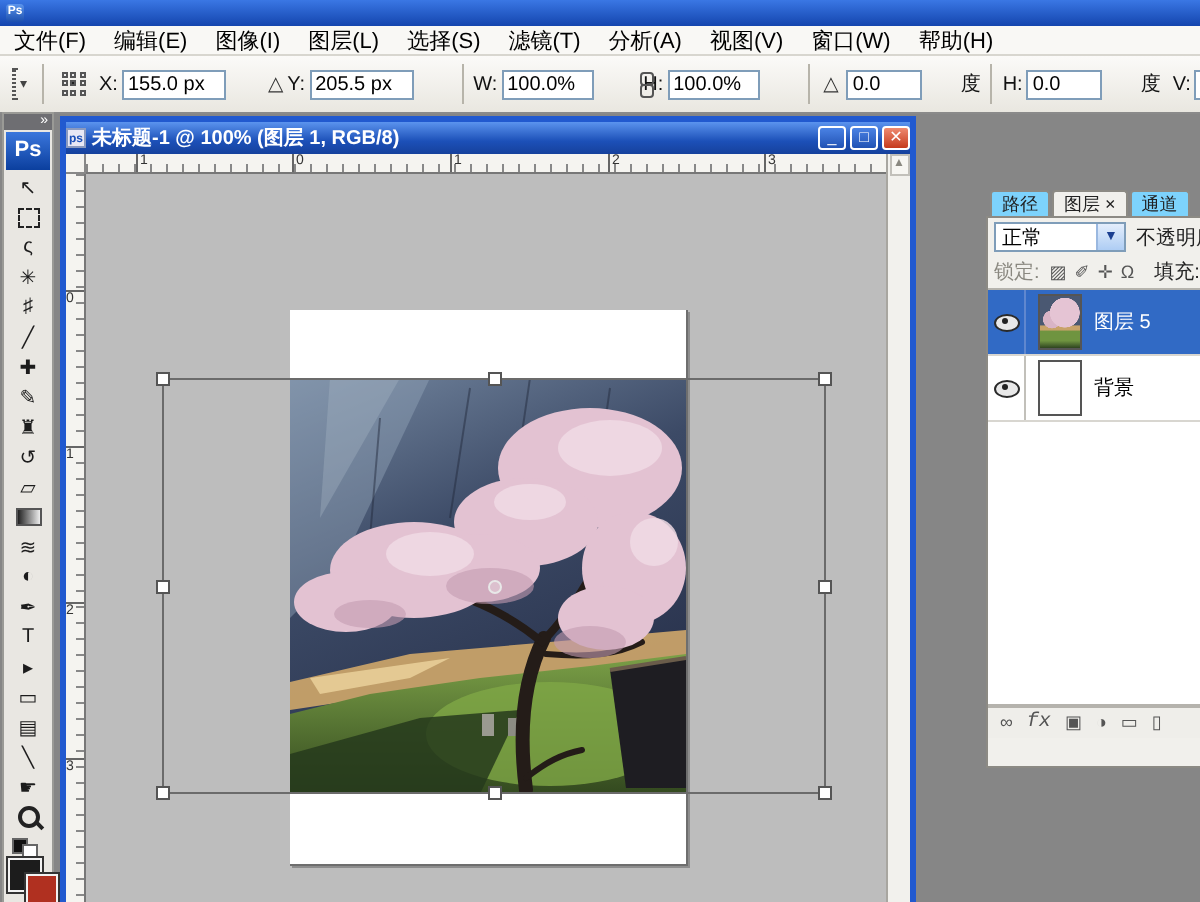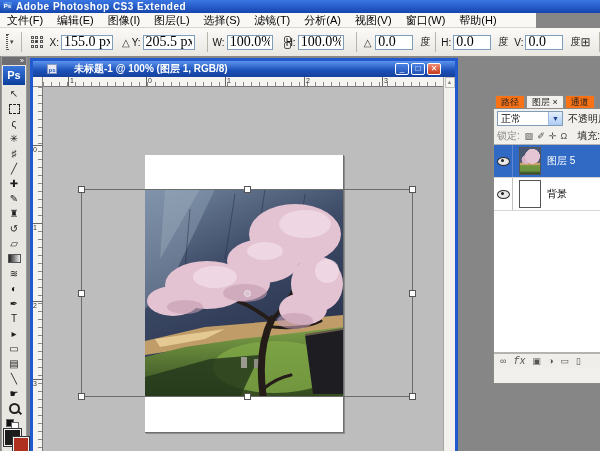--- a/index.html
+++ b/index.html
@@ -6,30 +6,30 @@
   body{width:600px;height:451px;position:relative;overflow:hidden;background:#868686;
        font-family:"Liberation Sans",sans-serif;-webkit-font-smoothing:none}
   
   .titlebar{position:absolute;left:0;top:0;width:600px;height:13px;
     background:linear-gradient(180deg,#3a77e4,#1445ae);display:flex;align-items:center;gap:4px;
     padding-left:3px;box-sizing:border-box}
   .app-icon{width:9px;height:9px;background:linear-gradient(#5c95ec,#1c4fae);color:#fff;
     font-size:6px;line-height:9px;text-align:center;border-radius:2px;font-weight:bold;flex:0 0 auto}
   .app-title{color:#fff;font-weight:bold;font-size:10px;letter-spacing:.5px;white-space:nowrap}
   
-  .menubar{position:absolute;left:0;top:13px;width:536px;height:14px;background:#f9f8f5;
+  .menubar{position:absolute;left:0;top:13px;width:600px;height:14px;background:#f9f8f5;
     border-bottom:1px solid #d8d6cf;display:flex;align-items:center;font-size:11px;color:#000}
   .menu-item{padding:0 7px;white-space:nowrap;cursor:default}
   
   .optionsbar{position:absolute;left:0;top:28px;width:600px;height:29px;
     background:linear-gradient(#fbfaf8,#e9e7e0);border-bottom:1px solid #8a8a8a;
     display:flex;align-items:center;font-size:10px;color:#111;box-sizing:border-box;padding:0 4px}
   .optionsbar .sep{width:1px;height:20px;background:#b7b4aa;margin:0 5px;flex:0 0 auto}
-  .opt-input{height:13px;border:1px solid #7f9db9;background:#fff;font-size:14px;
-    font-family:Liberation Serif, serif;padding:0 2px;margin:0 7px 0 2px}
+  .opt-input{height:13px;border:1px solid #7f9db9;background:#fff;font-size:10px;
+    font-family:Liberation Sans, sans-serif;padding:0 2px;margin:0 19px 0 2px}
   .w-xy{width:46px}.w-wh{width:40px}.w-deg{width:32px}
   .opt-lab{white-space:nowrap}
   .preset-box{width:14px;height:14px;border:1px dotted #555;margin:0 2px 0 2px;
     background:radial-gradient(#777 1px,transparent 1px);background-size:4px 4px}
   .dd-arrow{font-size:7px;color:#444;margin-right:2px}
   .refgrid{width:13px;height:13px;display:grid;grid-template-columns:repeat(3,1fr);gap:1px;
     margin:0 6px 0 4px;flex:0 0 auto}
   .refgrid i{width:3px;height:3px;border:1px solid #555;background:#eee;box-sizing:border-box}
   .refgrid i.c{background:#222}
   .tri-icon{font-size:10px;color:#333;margin:0 2px}
@@ -62,21 +62,21 @@
   .swatch-big{height:26px;position:relative}
   .fg-swatch{position:absolute;left:2px;top:1px;width:15px;height:15px;border:1px solid #f2f2f2;
     outline:1px solid #333}
   .bg-swatch{position:absolute;left:11px;top:9px;width:14px;height:15px;border:1px solid #f2f2f2;
     outline:1px solid #333}
   
   .docwin{position:absolute;left:30px;top:58px;width:428px;height:400px;
     border:3px solid #2159cf;box-sizing:border-box;background:#bdbdbd;z-index:1}
   .doc-titlebar{position:absolute;left:0;top:0;right:0;height:16px;
     background:linear-gradient(180deg,#5b93ee,#1c50b8 60%,#16419c);display:flex;align-items:center;
-    padding:0 14px;gap:17px}
+    padding:0 0;gap:3px}
   .doc-icon{width:10px;height:10px;background:#e8e8f5;border:1px solid #8a9ac0;color:#1c50b8;
     font-size:6px;line-height:10px;text-align:center;font-weight:bold;box-sizing:border-box}
   .doc-title{color:#fff;font-weight:bold;font-size:10px;white-space:nowrap}
   .doc-btns{margin-left:auto;display:flex;gap:2px}
   .doc-btn{width:14px;height:12px;border:1px solid #fff;border-radius:2px;color:#fff;
     font-size:8px;line-height:10px;text-align:center;box-sizing:border-box}
   .btn-min,.btn-max{background:linear-gradient(#4a82e4,#2152b4)}
   .btn-close{background:linear-gradient(#ef8a70,#c53a1c)}
   .doc-body{position:absolute;left:0;top:16px;right:0;bottom:0;background:#bdbdbd}
   .ruler-corner{position:absolute;left:0;top:0;width:10px;height:10px;background:#f5f4f0;
@@ -104,21 +104,21 @@
     border:1px solid #6b6b6b;box-sizing:border-box;z-index:2}
   .hnd{position:absolute;width:5px;height:5px;background:#fff;border:1px solid #555;box-sizing:content-box}
   .h-tl{left:-4px;top:-4px}.h-tm{left:50%;margin-left:-3px;top:-4px}.h-tr{right:-4px;top:-4px}
   .h-ml{left:-4px;top:50%;margin-top:-3px}.h-mr{right:-4px;top:50%;margin-top:-3px}
   .h-bl{left:-4px;bottom:-4px}.h-bm{left:50%;margin-left:-3px;bottom:-4px}.h-br{right:-4px;bottom:-4px}
   .cpoint{position:absolute;left:50%;top:50%;width:5px;height:5px;margin:-3px 0 0 -3px;
     border:1px solid #e8e8e8;border-radius:50%;background:rgba(255,255,255,.25)}
   
   .lpanel{position:absolute;left:493px;top:95px;width:132px;z-index:2;font-size:10px}
   .ltabs{display:flex;gap:1px;height:13px;padding-left:2px}
-  .ltab{background:#f97316;border:1px solid #8c8a84;border-bottom:none;border-radius:2px 2px 0 0;
+  .ltab{background:#7dd3fc;border:1px solid #8c8a84;border-bottom:none;border-radius:2px 2px 0 0;
     padding:0 5px;font-size:9px;line-height:12px;color:#222;white-space:nowrap}
   .ltab.active{background:#f1f0ec;position:relative;z-index:2}
   .lbody{background:#f1f0ec;border:1px solid #8c8a84;height:276px;position:relative;box-sizing:border-box}
   .blend-row{display:flex;align-items:center;height:19px;padding:0 3px;white-space:nowrap}
   .blend-select{width:66px;height:15px;background:#fff;border:1px solid #7f9db9;display:flex;
     align-items:center;box-sizing:border-box;margin-right:5px}
   .blend-select .val{flex:1;padding-left:3px;font-size:10px}
   .blend-select .btn{width:13px;height:13px;background:linear-gradient(#e4eefc,#aecdf4);
     border-left:1px solid #9ab8e0;color:#1b3f91;font-size:7px;text-align:center;line-height:13px}
   .tiny-lab{font-size:10px;color:#222;white-space:nowrap}
@@ -145,21 +145,20 @@
   .lbottom{height:15px;background:#efeeea;border-top:1px solid #b5b3ad;display:flex;
     align-items:center;gap:7px;padding:0 6px;color:#555}
   .lb-ico{font-size:9px;line-height:13px}
   .lb-fx{font-style:italic;font-family:Liberation Mono, monospace;font-size:10px}
 </style>
 </head>
 <body>
 
 <div class="titlebar">
   <span class="app-icon">Ps</span>
-  <span class="app-title">Adobe Photoshop CS3 Extended</span>
 </div>
 
 <div class="menubar">
   <span class="menu-item">文件(F)</span>
   <span class="menu-item">编辑(E)</span>
   <span class="menu-item">图像(I)</span>
   <span class="menu-item">图层(L)</span>
   <span class="menu-item">选择(S)</span>
   <span class="menu-item">滤镜(T)</span>
   <span class="menu-item">分析(A)</span>

